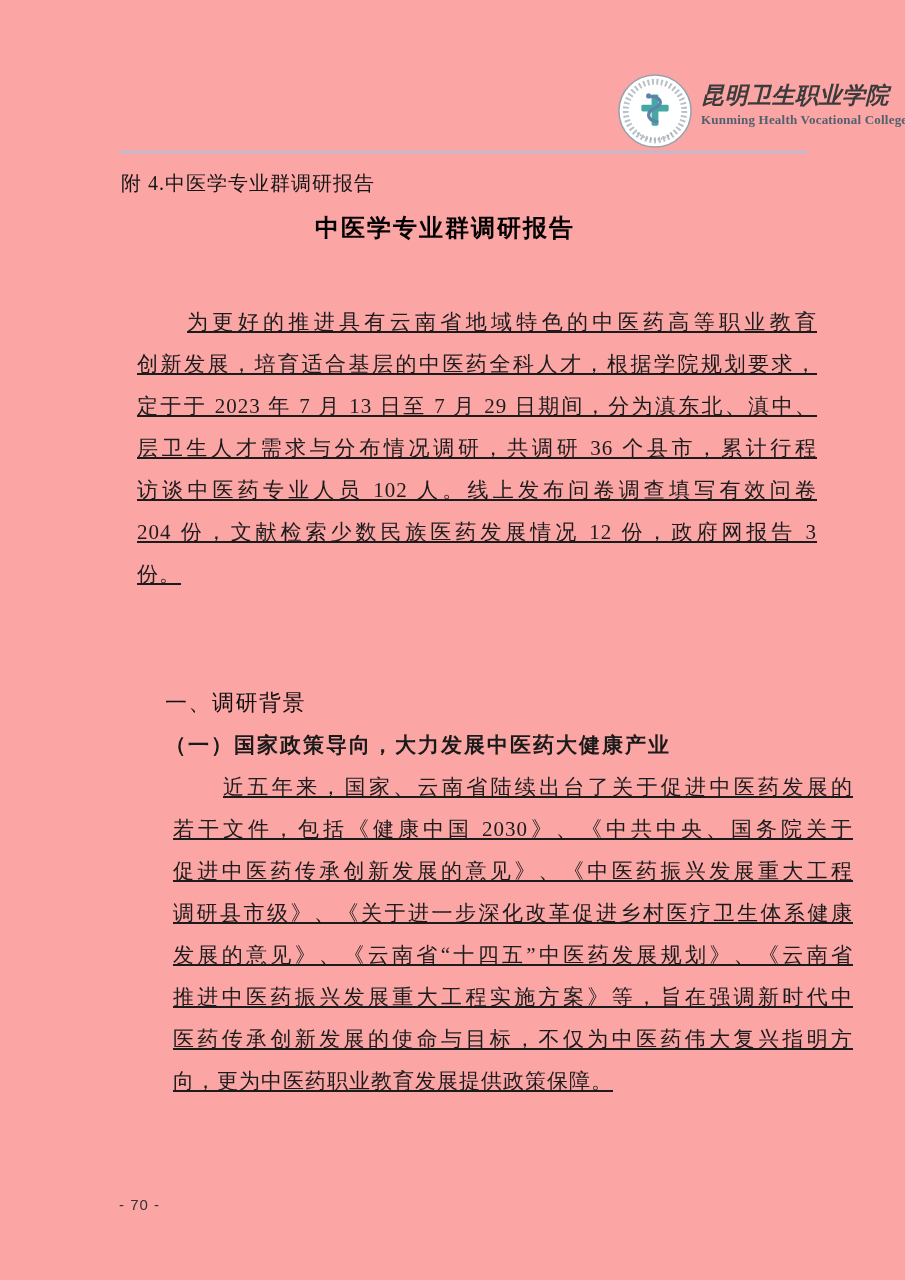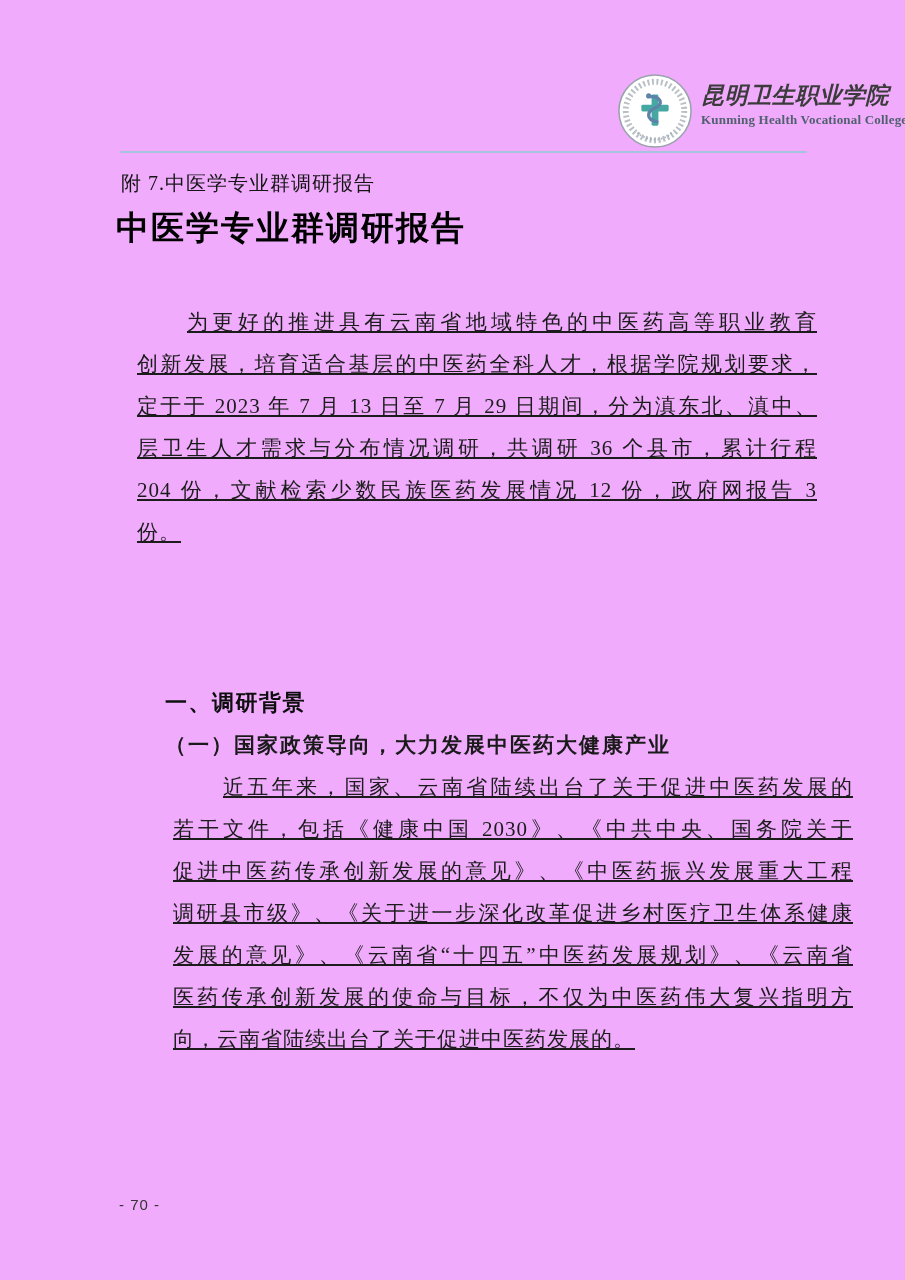--- a/index.html
+++ b/index.html
@@ -1,17 +1,17 @@
 <!DOCTYPE html>
 <html><head>
 <meta charset="utf-8">
 <style>
   html,body { margin:0; padding:0; background:#ffffff; }
   .page {
-    position:relative; width:905px; height:1280px; background:#f0abfc;
+    position:relative; width:905px; height:1280px; background:#fca5a5;
     font-family:"Liberation Serif","DejaVu Serif",serif; color:#1c1c1c; overflow:hidden;
   }
 
   
   .seal { position:absolute; left:616px; top:72px; width:78px; height:78px; }
   .name-zh {
     position:absolute; left:701px; top:80px; width:186px;
     font-size:23px; font-weight:700; font-style:italic;
     color:#3b3b3b; white-space:nowrap; letter-spacing:0.5px;
   }
@@ -21,38 +21,38 @@
     white-space:nowrap;
   }
   .divider { position:absolute; left:120px; top:151px; width:687px; height:2px; background:#a6c3de; }
 
   
   .attachment {
     position:absolute; left:121px; top:170px;
     font-size:20px; letter-spacing:1px; line-height:26px; color:#151515;
   }
   .doc-title {
-    position:absolute; left:116px; top:208px; width:680px;
-    text-align:left; font-size:33px; font-weight:700; letter-spacing:2px;
+    position:absolute; left:105px; top:208px; width:680px;
+    text-align:center; font-size:24px; font-weight:700; letter-spacing:2px;
     line-height:40px; color:#000;
   }
   .para { position:absolute; left:137px; width:680px;text-decoration:underline; }
   .p-intro  { top:301px; }
   .p-policy { top:766px;margin-left:36px; }
   .bline {
     height:42px; line-height:42px; font-size:21px; letter-spacing:1px;
     text-align:justify; text-align-last:justify; color:#1c1c1c;
   }
   .bline.first { text-indent:50px; }
   .bline.last  { text-align-last:left; }
 
   .h-section {
     position:absolute; left:121px; top:682px; width:680px;
     font-family:"Liberation Sans","DejaVu Sans",sans-serif;
-    font-weight:700; font-size:22px; line-height:42px;
+    font-weight:400; font-size:22px; line-height:42px;
     padding-left:44px; box-sizing:border-box; letter-spacing:1.5px; color:#0e0e0e;
   }
   .h-subsection {
     position:absolute; left:121px; top:724px; width:680px;
     font-size:21px; font-weight:600; line-height:42px;
     padding-left:44px; box-sizing:border-box; letter-spacing:2px; color:#1a1a1a;
   }
 
   
   .page-number {
@@ -75,42 +75,44 @@
       <rect x="26" y="33.5" width="28" height="7" rx="1.5" fill="#46a8a3"></rect>
       <path d="M33 25 C47 25 49 33 40 37 C31 41 31 49 42 51" fill="none" stroke="#5e83a8" stroke-width="3.4" stroke-linecap="round"></path>
       <circle cx="33.5" cy="24.5" r="2.6" fill="#5e83a8"></circle>
       <path d="M22 62 A26 26 0 0 0 58 62" fill="none" stroke="#9aa4ad" stroke-width="2" stroke-dasharray="1.5 2.2" opacity="0.8"></path>
     </svg>
   </div>
   <div class="name-zh">昆明卫生职业学院</div>
   <div class="name-en">Kunming Health Vocational College</div>
   <div class="divider"></div>
 
-  <div class="attachment">附 7.中医学专业群调研报告</div>
+  <div class="attachment">附 4.中医学专业群调研报告</div>
 
   <div class="doc-title">中医学专业群调研报告</div>
 
   <div class="para p-intro">
     <div class="bline first">为更好的推进具有云南省地域特色的中医药高等职业教育</div>
     <div class="bline">创新发展，培育适合基层的中医药全科人才，根据学院规划要求，</div>
     <div class="bline">定于于 2023 年 7 月 13 日至 7 月 29 日期间，分为滇东北、滇中、</div>
     <div class="bline">层卫生人才需求与分布情况调研，共调研 36 个县市，累计行程</div>
+    <div class="bline">访谈中医药专业人员 102 人。线上发布问卷调查填写有效问卷</div>
     <div class="bline">204 份，文献检索少数民族医药发展情况 12 份，政府网报告 3</div>
     <div class="bline last">份。</div>
   </div>
 
   <div class="h-section">一、调研背景</div>
 
   <div class="h-subsection">（一）国家政策导向，大力发展中医药大健康产业</div>
 
   <div class="para p-policy">
     <div class="bline first">近五年来，国家、云南省陆续出台了关于促进中医药发展的</div>
     <div class="bline">若干文件，包括《健康中国 2030》、《中共中央、国务院关于</div>
     <div class="bline">促进中医药传承创新发展的意见》、《中医药振兴发展重大工程</div>
     <div class="bline">调研县市级》、《关于进一步深化改革促进乡村医疗卫生体系健康</div>
     <div class="bline">发展的意见》、《云南省“十四五”中医药发展规划》、《云南省</div>
+    <div class="bline">推进中医药振兴发展重大工程实施方案》等，旨在强调新时代中</div>
     <div class="bline">医药传承创新发展的使命与目标，不仅为中医药伟大复兴指明方</div>
-    <div class="bline last">向，云南省陆续出台了关于促进中医药发展的。</div>
+    <div class="bline last">向，更为中医药职业教育发展提供政策保障。</div>
   </div>
 
   <div class="page-number">- 70 -</div>
 
 </div>
 
 </body></html>

